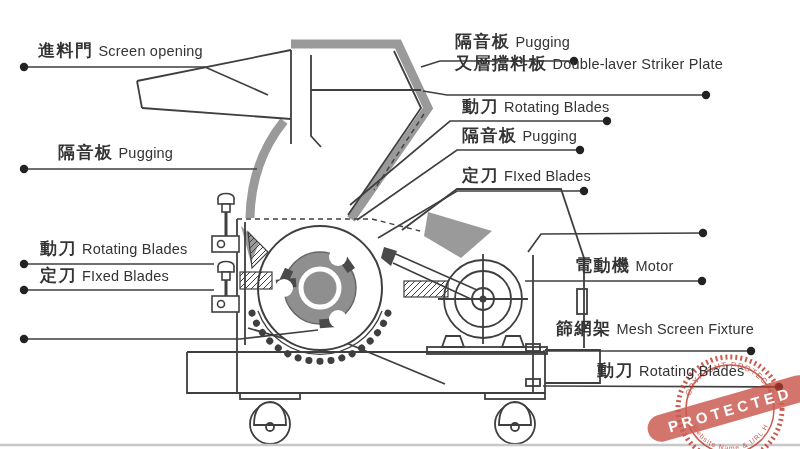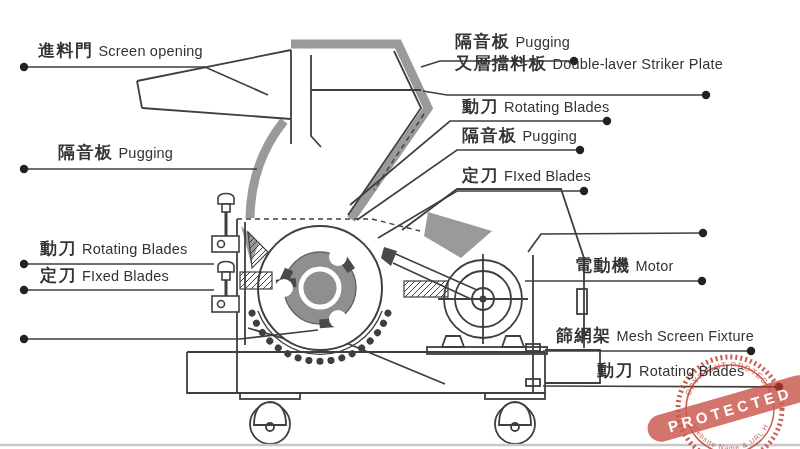--- a/index.html
+++ b/index.html
@@ -224,20 +224,20 @@
   </div>
   <div class="lbl" style="left:462px;top:127px">
     <span class="zh">隔音板</span><span class="en">Pugging</span>
   </div>
   <div class="lbl" style="left:462px;top:167px">
     <span class="zh">定刀</span><span class="en">FIxed Blades</span>
   </div>
   <div class="lbl" style="left:575px;top:257px">
     <span class="zh">電動機</span><span class="en">Motor</span>
   </div>
-  <div class="lbl" style="left:556px;top:327px">
+  <div class="lbl" style="left:556px;top:320px">
     <span class="zh">篩網架</span><span class="en">Mesh Screen Fixture</span>
   </div>
   <div class="lbl" style="left:597px;top:362px">
     <span class="zh">動刀</span><span class="en">Rotating Blades</span>
   </div>
 
 </div>
 
 </body></html>

